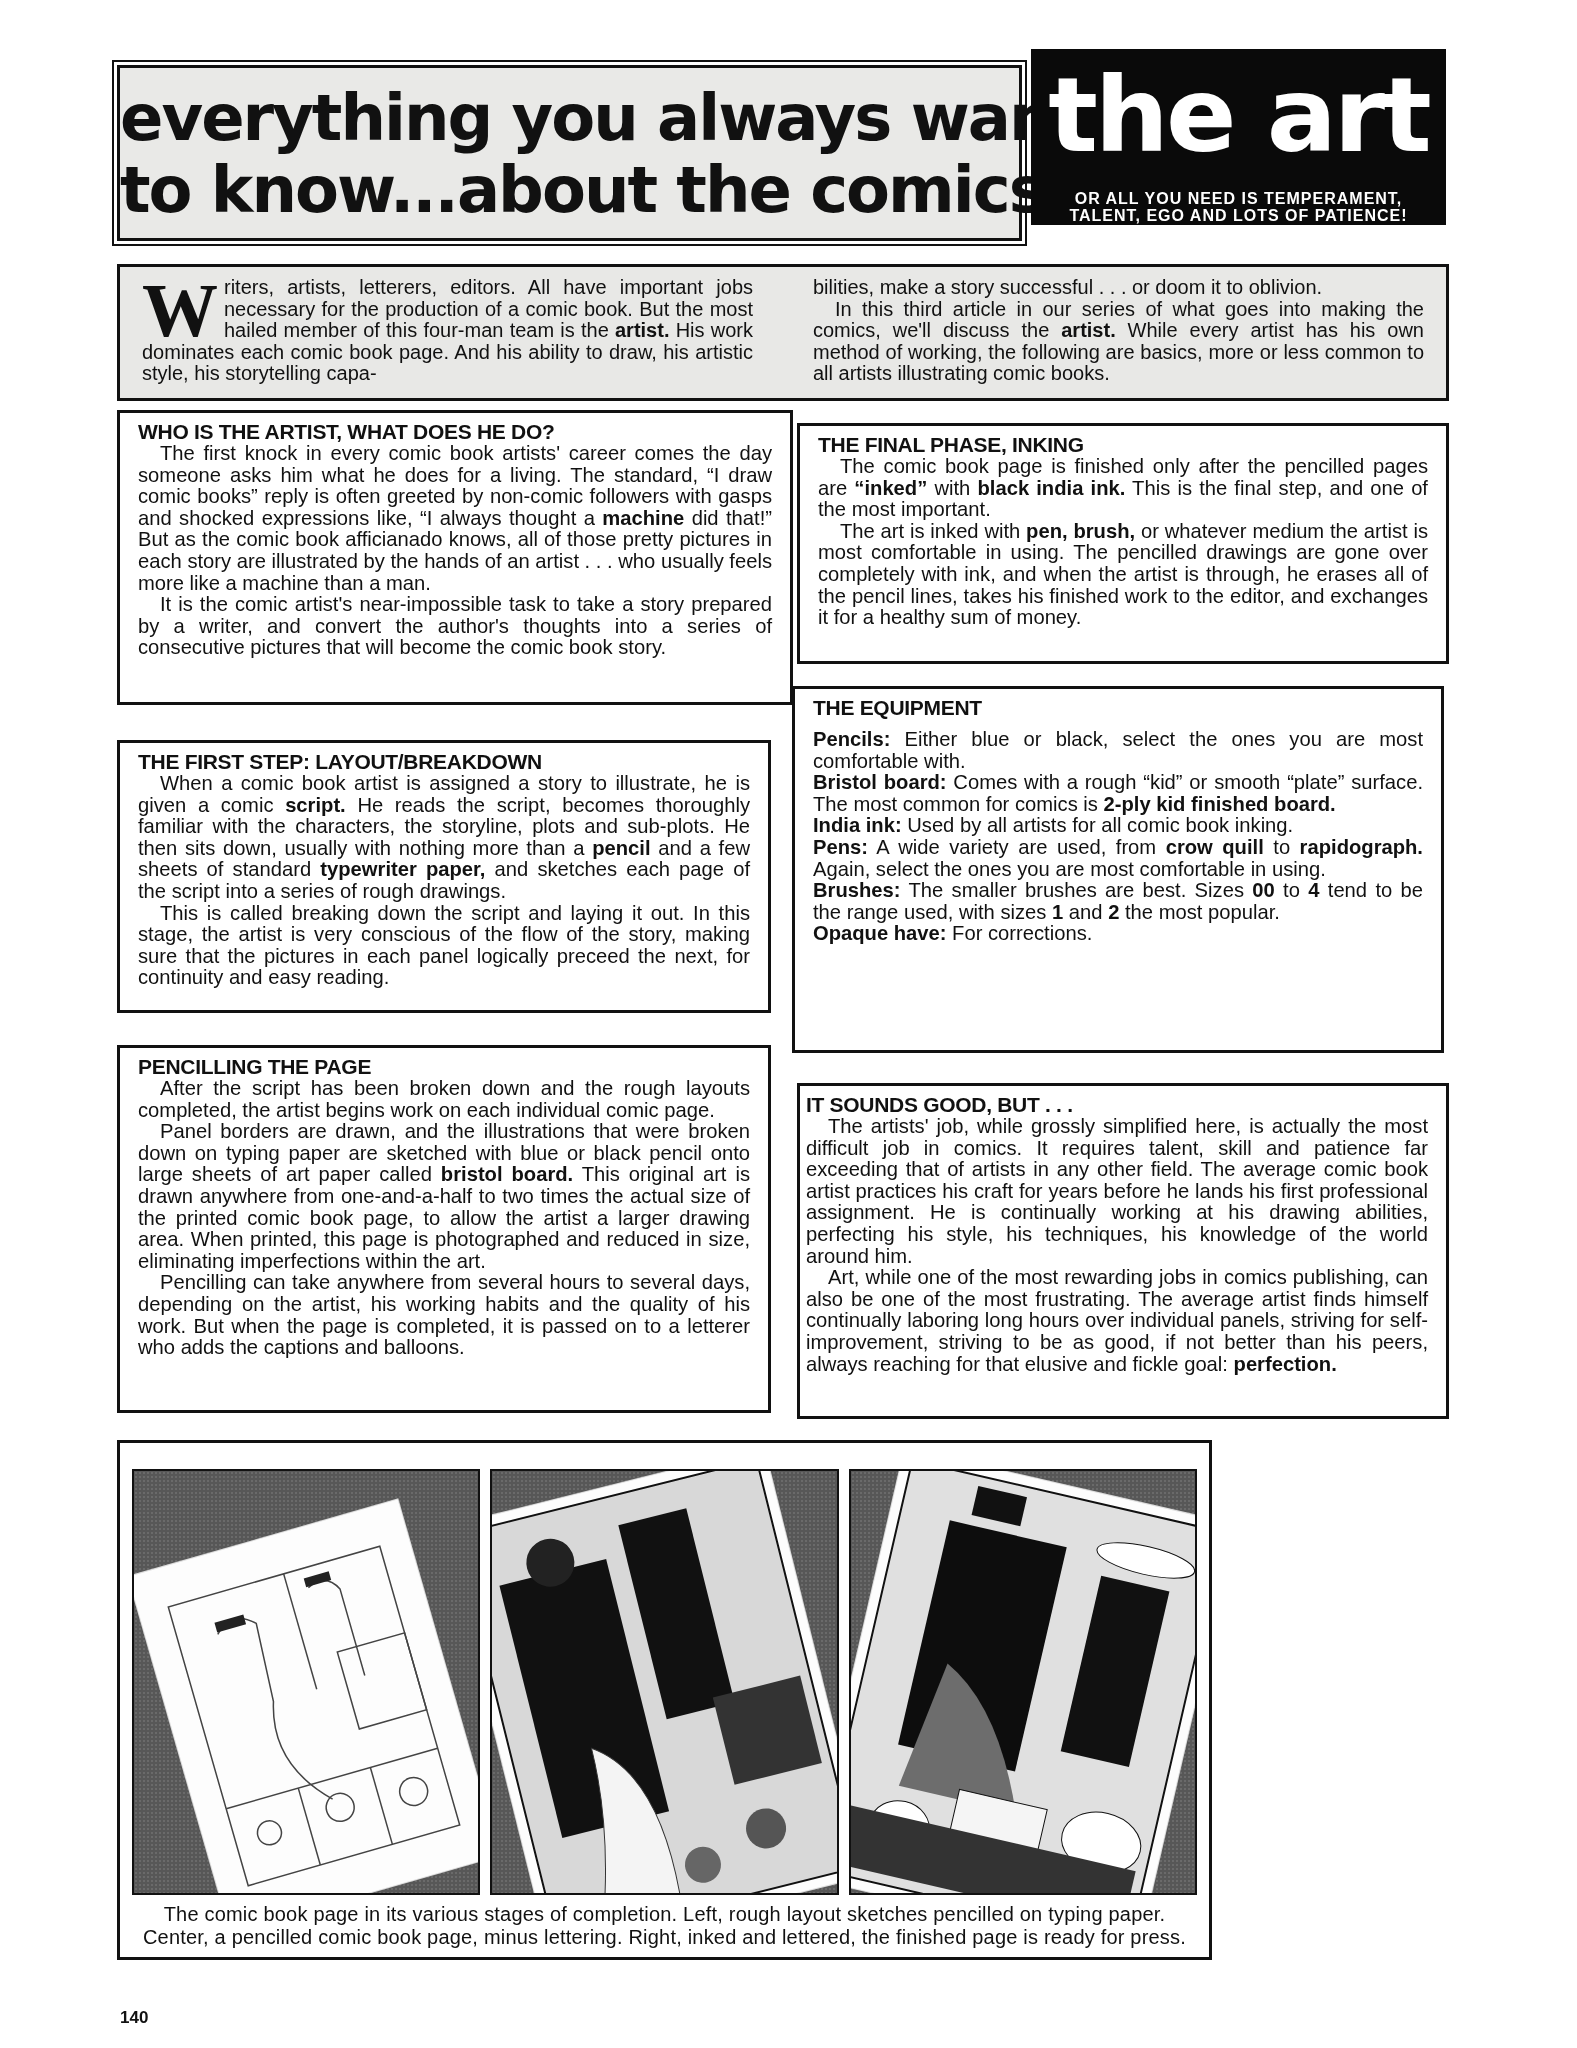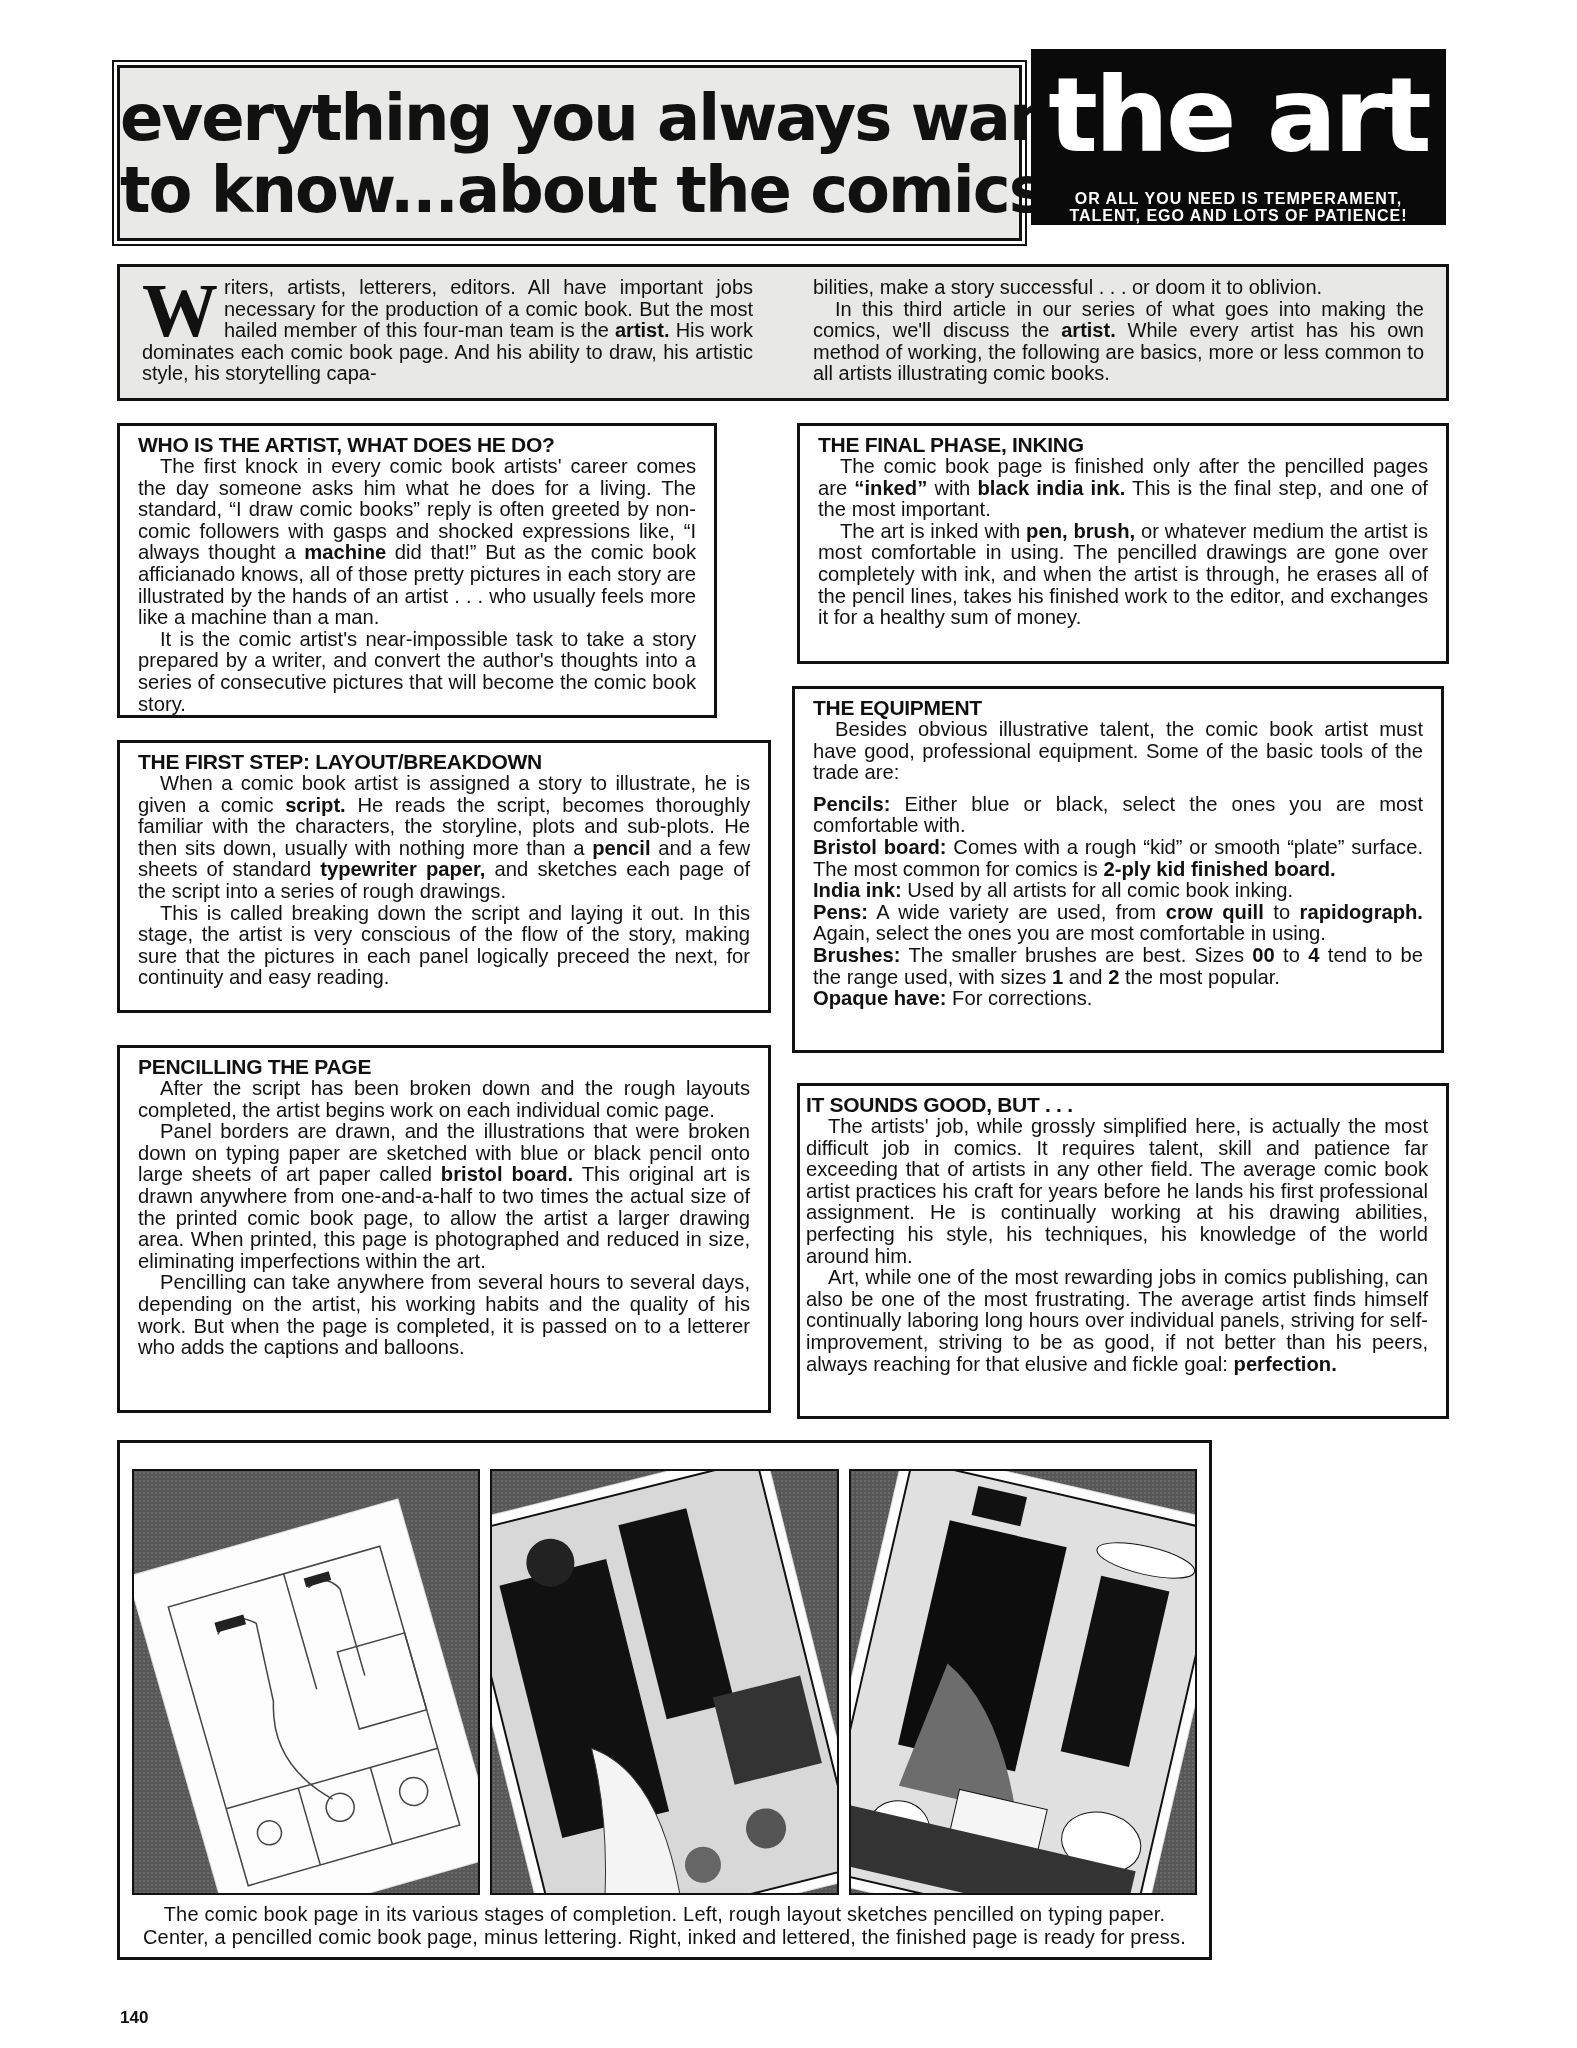--- a/index.html
+++ b/index.html
@@ -109,21 +109,21 @@
 <div class="box intro-box">
   <div class="intro-col left">
     <span class="dropcap">W</span><span>riters, artists, letterers, editors. All have important jobs necessary for the production of a comic book. But the most hailed member of this four-man team is the </span><b>artist.</b><span> His work dominates each comic book page. And his ability to draw, his artistic style, his storytelling capa-</span>
   </div>
   <div class="intro-col right">
     <div>bilities, make a story successful . . . or doom it to oblivion.</div>
     <div style="text-indent:22px"><span>In this third article in our series of what goes into making the comics, we'll discuss the </span><b>artist.</b><span> While every artist has his own method of working, the following are basics, more or less common to all artists illustrating comic books.</span></div>
   </div>
 </div>
 
-<div class="box sec" style="left:117px; top:423px; width:600px; height:295px;">
+<div class="box sec" style="left:117px; top:410px; width:676px; height:295px;">
   <h2>WHO IS THE ARTIST, WHAT DOES HE DO?</h2>
   <p><span>The first knock in every comic book artists' career comes the day someone asks him what he does for a living. The standard, “I draw comic books” reply is often greeted by non-comic followers with gasps and shocked expressions like, “I always thought a </span><b>machine</b><span> did that!” But as the comic book afficianado knows, all of those pretty pictures in each story are illustrated by the hands of an artist . . . who usually feels more like a machine than a man.</span></p>
   <p>It is the comic artist's near-impossible task to take a story prepared by a writer, and convert the author's thoughts into a series of consecutive pictures that will become the comic book story.</p>
 </div>
 
 <div class="box sec" style="left:117px; top:740px; width:654px; height:273px;">
   <h2>THE FIRST STEP: LAYOUT/BREAKDOWN</h2>
   <p><span>When a comic book artist is assigned a story to illustrate, he is given a comic </span><b>script.</b><span> He reads the script, becomes thoroughly familiar with the characters, the storyline, plots and sub-plots. He then sits down, usually with nothing more than a </span><b>pencil</b><span> and a few sheets of standard </span><b>typewriter paper,</b><span> and sketches each page of the script into a series of rough drawings.</span></p>
   <p>This is called breaking down the script and laying it out. In this stage, the artist is very conscious of the flow of the story, making sure that the pictures in each panel logically preceed the next, for continuity and easy reading.</p>
 </div>
@@ -136,21 +136,20 @@
 </div>
 
 <div class="box sec" style="left:797px; top:423px; width:652px; height:241px;">
   <h2>THE FINAL PHASE, INKING</h2>
   <p><span>The comic book page is finished only after the pencilled pages are </span><b>“inked”</b><span> with </span><b>black india ink.</b><span> This is the final step, and one of the most important.</span></p>
   <p><span>The art is inked with </span><b>pen, brush,</b><span> or whatever medium the artist is most comfortable in using. The pencilled drawings are gone over completely with ink, and when the artist is through, he erases all of the pencil lines, takes his finished work to the editor, and exchanges it for a healthy sum of money.</span></p>
 </div>
 
 <div class="box sec" style="left:792px; top:686px; width:652px; height:367px;">
   <h2>THE EQUIPMENT</h2>
-  <p>Besides obvious illustrative talent, the comic book artist must have good, professional equipment. Some of the basic tools of the trade are:</p>
   <p class="noindent gap"><b>Pencils:</b><span> Either blue or black, select the ones you are most comfortable with.</span></p>
   <p class="noindent"><b>Bristol board:</b><span> Comes with a rough “kid” or smooth “plate” surface. The most common for comics is </span><b>2-ply kid finished board.</b></p>
   <p class="noindent"><b>India ink:</b><span> Used by all artists for all comic book inking.</span></p>
   <p class="noindent"><b>Pens:</b><span> A wide variety are used, from </span><b>crow quill</b><span> to </span><b>rapidograph.</b><span> Again, select the ones you are most comfortable in using.</span></p>
   <p class="noindent"><b>Brushes:</b><span> The smaller brushes are best. Sizes </span><b>00</b><span> to </span><b>4</b><span> tend to be the range used, with sizes </span><b>1</b><span> and </span><b>2</b><span> the most popular.</span></p>
   <p class="noindent"><b>Opaque have:</b><span> For corrections.</span></p>
 </div>
 
 <div class="box sec" style="left:797px; top:1083px; width:652px; height:336px;padding-left:6px;">
   <h2>IT SOUNDS GOOD, BUT . . .</h2>

